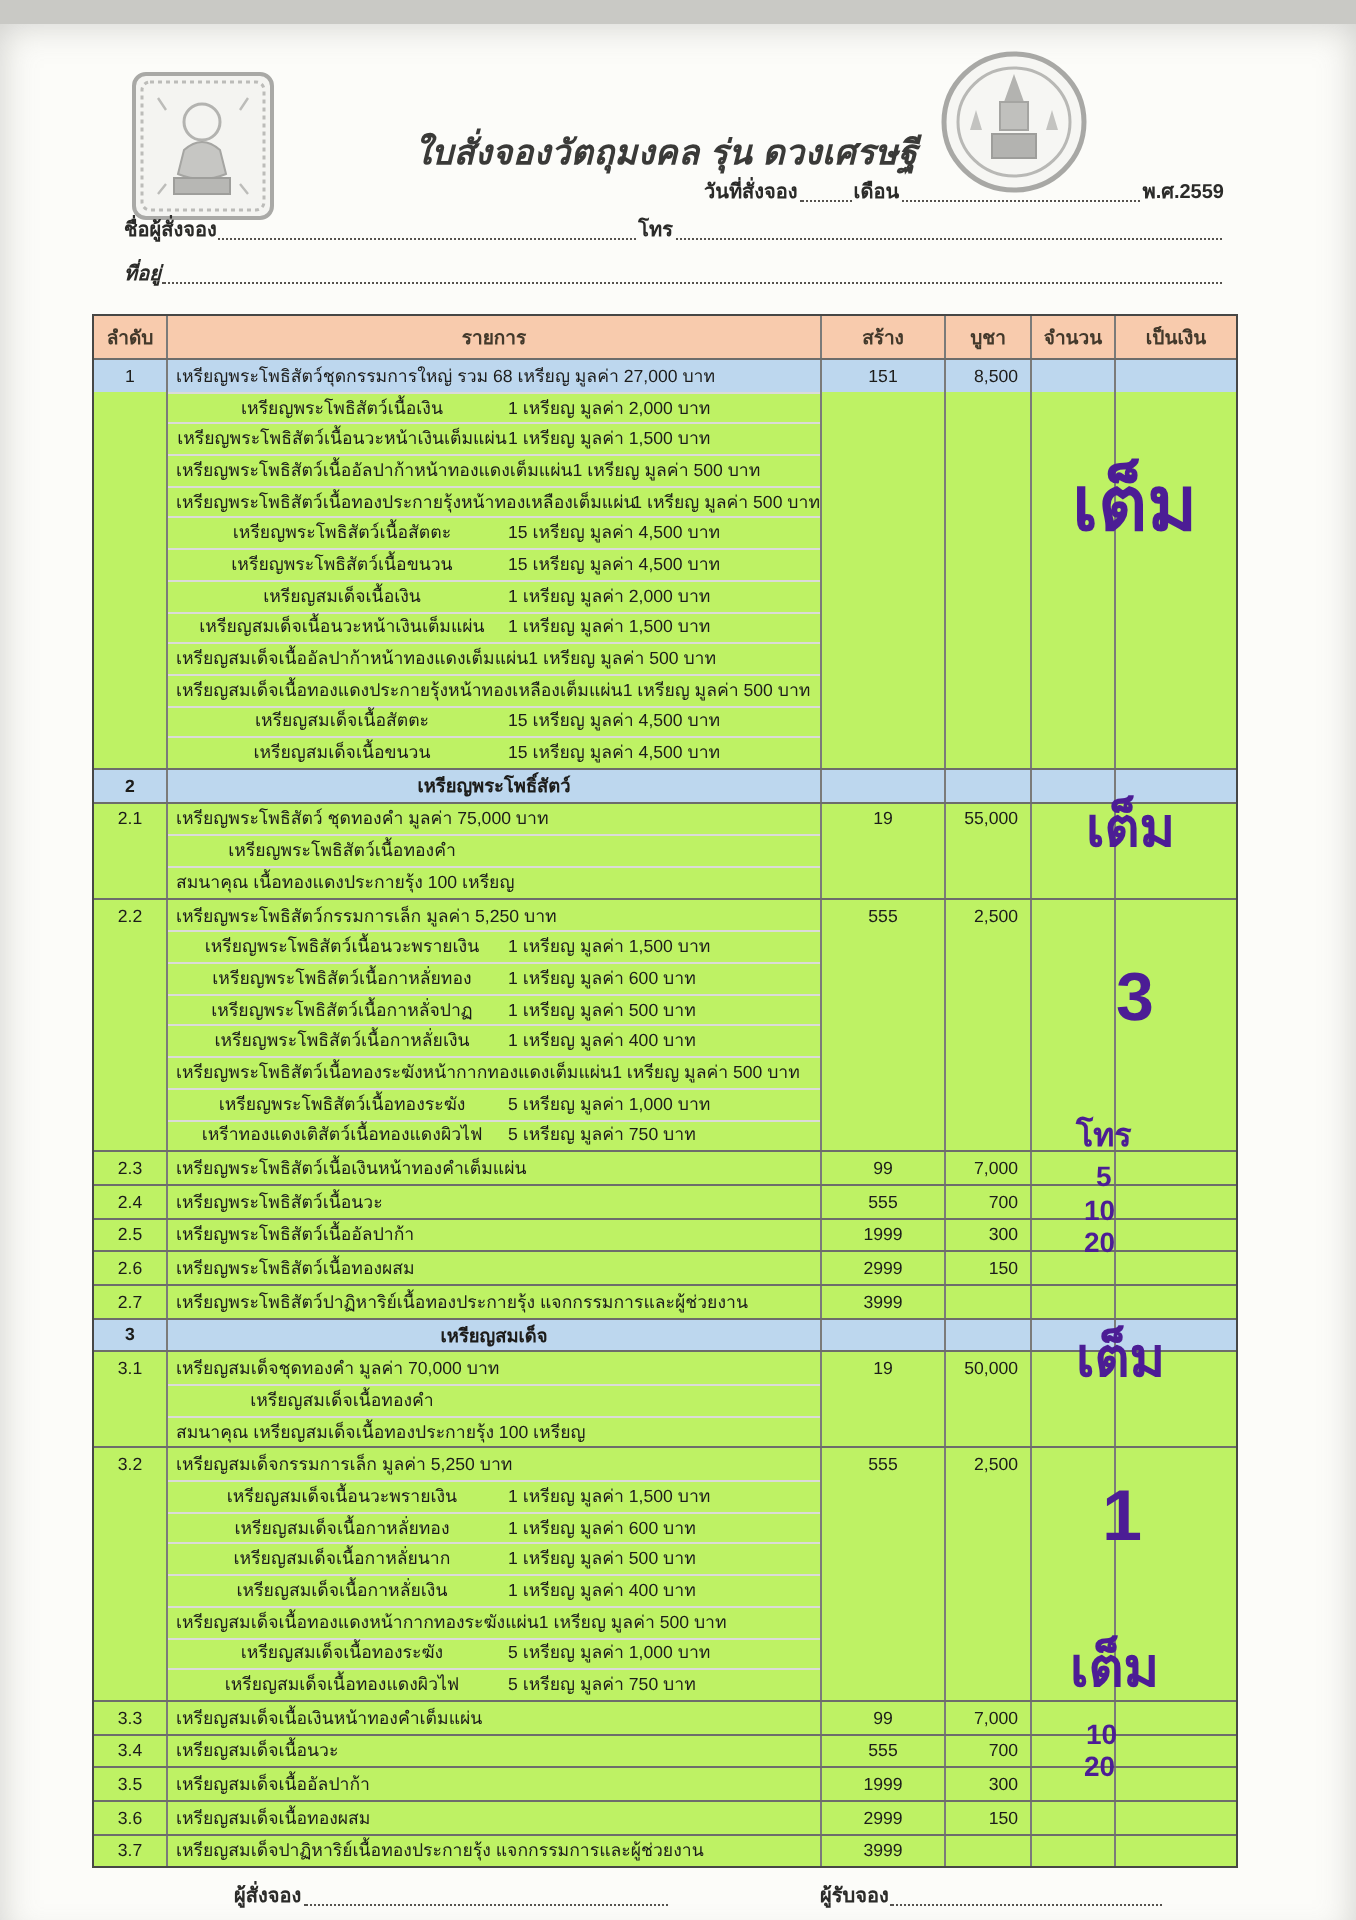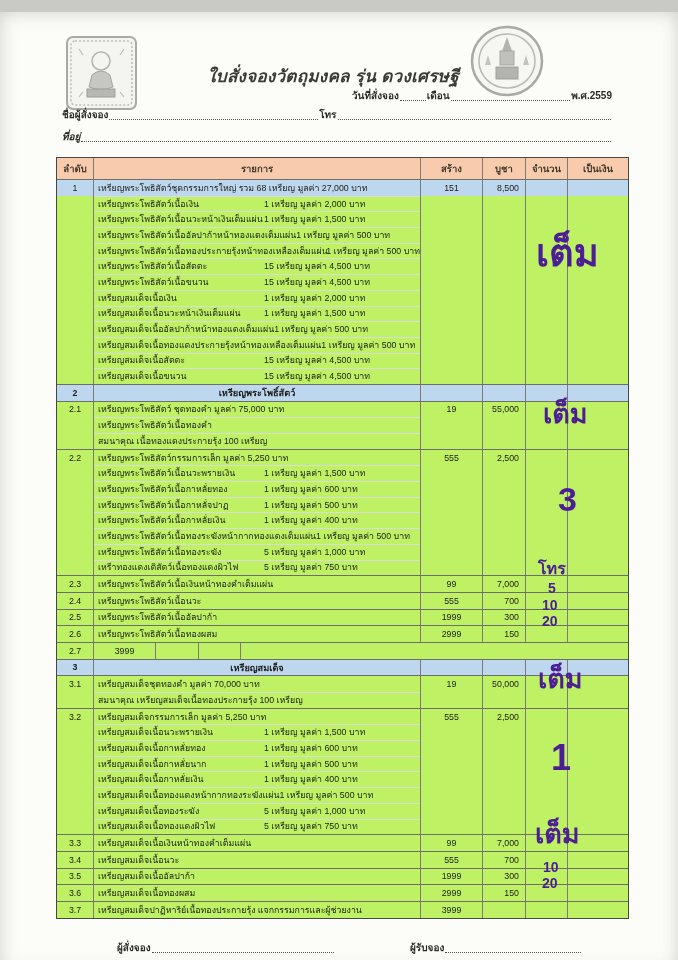--- a/index.html
+++ b/index.html
@@ -13,21 +13,21 @@
              font-size:17px;font-weight:bold;font-style:italic;color:#3a3a38;letter-spacing:.3px;}
   .line-row{position:absolute;display:flex;align-items:flex-end;font-size:10px;font-weight:bold;color:#2b2b29;}
   .leader{border-bottom:1.4px dotted #55524e;margin:0 1px 2px 1px;height:10px;}
   .grow{flex:1;}
   .date-line{left:352px;top:76px;width:260px;}
   .orderer-line{left:62px;top:95px;width:550px;}
   .address-line{left:62px;top:117px;width:550px;font-style:italic;}
   .footer-sign-left{left:117px;top:928px;width:218px;}
   .footer-sign-right{left:410px;top:928px;width:172px;}
   
-  .tbl{position:absolute;left:56px;top:145px;width:571px;border:1.6px solid #474745;background:#fff;}
+  .tbl{position:absolute;left:46px;top:145px;width:571px;border:1.6px solid #474745;background:#fff;text-align:center;}
   .row{display:flex;height:15.7px;align-items:stretch;position:relative;background:#bef264;}
   .row.cols{height:21px;background:#f8cbad;}
   .row.hl{background:#bdd7ee;}
   .row.hline{border-top:1px solid #6d6d6b;}
   .cell{box-sizing:border-box;border-right:1px solid #7b7b79;display:flex;align-items:center;
         font-size:8.8px;color:#1c1c1a;overflow:hidden;white-space:nowrap;}
   .cell:last-child{border-right:none;}
   .c0{width:37px;justify-content:center;}
   .c1{width:327px;padding-left:4px;}
   .c2{width:62px;justify-content:center;}
@@ -388,38 +388,49 @@
       <div class="row main hline">
         <div class="cell c0">2.6</div>
         <div class="cell c1">เหรียญพระโพธิสัตว์เนื้อทองผสม</div>
         <div class="cell c2">2999</div>
         <div class="cell c3">150</div>
         <div class="cell c4"></div>
         <div class="cell c5"></div>
       </div>
       <div class="row main hline">
         <div class="cell c0">2.7</div>
+        <div class="cell c1">เหรียญพระโพธิสัตว์ปาฏิหาริย์เนื้อทองประกายรุ้ง แจกกรรมการและผู้ช่วยงาน</div>
         <div class="cell c2">3999</div>
         <div class="cell c3"></div>
         <div class="cell c4"></div>
         <div class="cell c5"></div>
       </div>
       <div class="row section hline hl">
         <div class="cell c0">3</div>
         <div class="cell c1">เหรียญสมเด็จ</div>
         <div class="cell c2"></div>
         <div class="cell c3"></div>
         <div class="cell c4"></div>
         <div class="cell c5"></div>
       </div>
       <div class="row main hline">
         <div class="cell c0">3.1</div>
         <div class="cell c1">เหรียญสมเด็จชุดทองคำ มูลค่า 70,000 บาท</div>
         <div class="cell c2">19</div>
         <div class="cell c3">50,000</div>
+        <div class="cell c4"></div>
+        <div class="cell c5"></div>
+      </div>
+      <div class="row sub">
+        <div class="cell c0"></div>
+        <div class="cell c1">
+          <span class="sub-name">เหรียญสมเด็จเนื้อทองคำ</span>
+        </div>
+        <div class="cell c2"></div>
+        <div class="cell c3"></div>
         <div class="cell c4"></div>
         <div class="cell c5"></div>
       </div>
       <div class="row sub">
         <div class="cell c0"></div>
         <div class="cell c1">
           <span class="sub-name">สมนาคุณ เหรียญสมเด็จเนื้อทองประกายรุ้ง 100 เหรียญ</span>
         </div>
         <div class="cell c2"></div>
         <div class="cell c3"></div>

